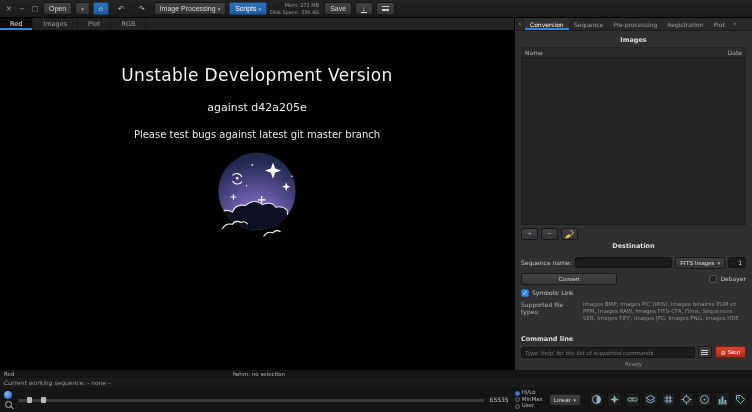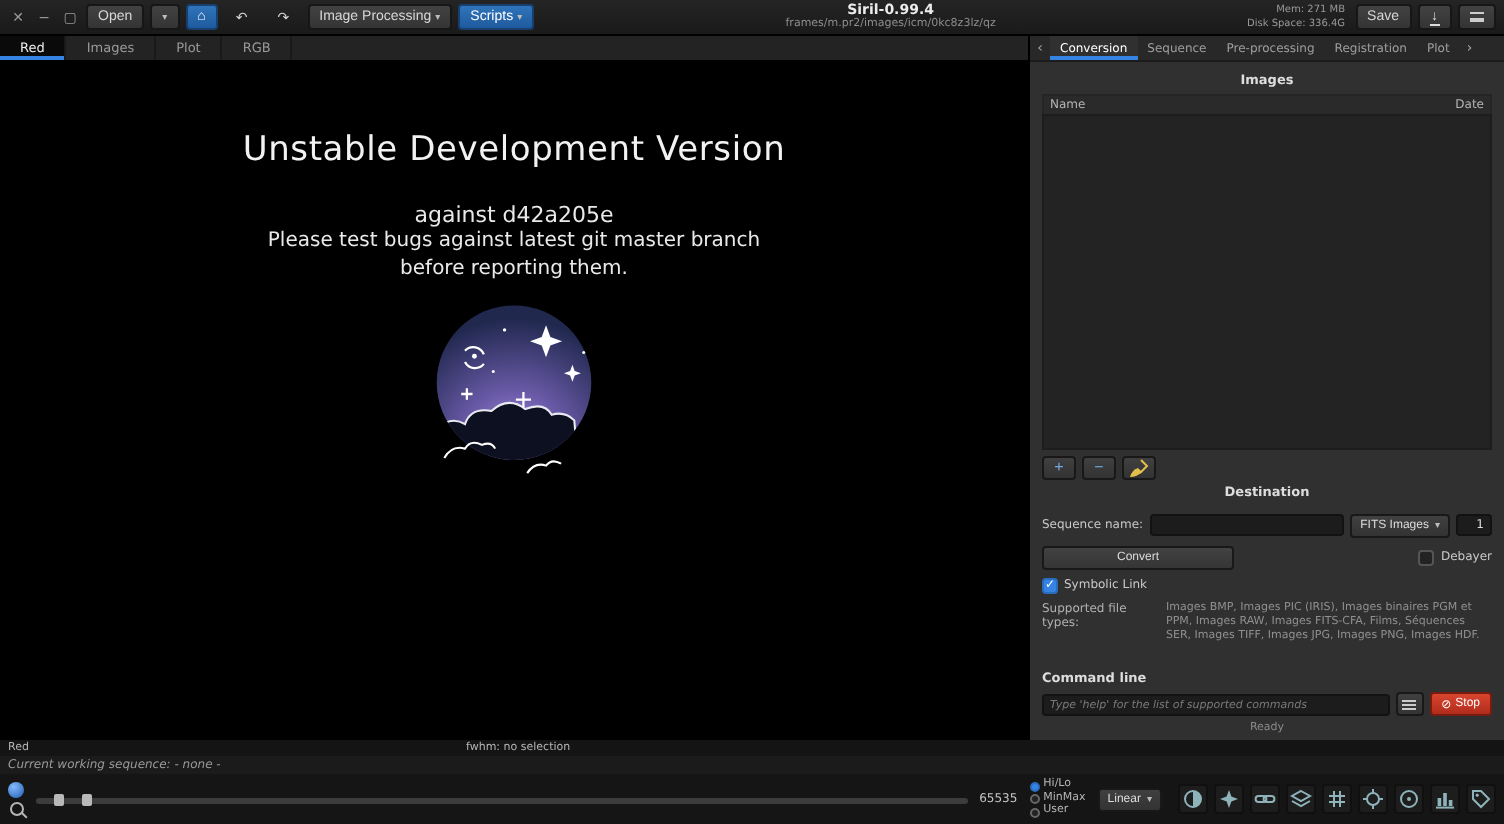--- a/index.html
+++ b/index.html
@@ -33,21 +33,21 @@
     display:flex;align-items:stretch;border-bottom:1px solid #000}
   .vtab{padding:0 10px;display:flex;align-items:center;font-size:6.5px;color:#9a9a9a;
     border-right:1px solid #191919}
   .vtab.active{background:#0a0a0a;color:#eee;box-shadow:inset 0 -2px 0 #3584e4}
 
   
   .image-area{position:absolute;top:31px;left:0;width:514px;height:339px;background:#000;
     display:flex;flex-direction:column;align-items:center;text-align:center}
   .heading{margin-top:34px;font-size:17px;color:#f2f2f2;letter-spacing:.3px}
   .commit{margin-top:16px;font-size:11px;color:#e9e9e9}
-  .msg{font-size:10px;line-height:1.4;color:#e9e9e9}
+  .msg{margin-top:14px;font-size:10px;line-height:1.4;color:#e9e9e9}
   .logo{margin-top:6px}
 
   
   .panel{position:absolute;top:18px;left:514px;width:238px;height:352px;background:#303030;
     border-left:1px solid #000;display:flex;flex-direction:column}
   .ptabs{height:13px;background:#282828;border-bottom:1px solid #1b1b1b;display:flex;align-items:stretch}
   .pchev{width:10px;display:flex;align-items:center;justify-content:center;color:#aaa;font-size:7px}
   .ptab{padding:0 5px;display:flex;align-items:center;color:#9f9f9f;font-size:6px;white-space:nowrap}
   .ptab.active{color:#fff;background:#303030;box-shadow:inset 0 -2px 0 #3584e4}
   .pbody{flex:1;display:flex;flex-direction:column;padding:3px 6px 3px}
@@ -143,24 +143,20 @@
         <span>↷</span>
       </button>
     <button class="btn">
       <span>Image Processing</span>
       <span class="caret">▾</span>
     </button>
     <button class="btn blue">
       <span>Scripts</span>
       <span class="caret">▾</span>
     </button>
-    <div class="tb-center">
-      <div class="t1">Siril-0.99.4</div>
-      <div class="t2">frames/m.pr2/images/icm/0kc8z3lz/qz</div>
-    </div>
     <div class="meminfo">
       <div>Mem: 271 MB</div>
       <div>Disk Space: 336.4G</div>
     </div>
     <button class="btn">Save</button>
     <button class="btn">
         <span class="dl">↓</span>
       </button>
     <button class="btn">
         <span class="burger"></span>
@@ -172,21 +168,20 @@
     <div class="vtab">Images</div>
     <div class="vtab">Plot</div>
     <div class="vtab">RGB</div>
   </nav>
 
   <main class="image-area">
     <div class="heading">Unstable Development Version</div>
     <div class="commit">against d42a205e</div>
     <div class="msg">
       <div>Please test bugs against latest git master branch</div>
-      <div>before reporting them.</div>
     </div>
     <svg class="logo" width="104" height="98" viewBox="0 0 110 104">
       <defs>
         <radialGradient id="g1" cx="50%" cy="88%" r="80%">
           <stop offset="0%" stop-color="#a093da"></stop>
           <stop offset="40%" stop-color="#6a5aa8"></stop>
           <stop offset="100%" stop-color="#20284e"></stop>
         </radialGradient>
         <clipPath id="c1">
             <circle cx="55" cy="46" r="41"></circle>

